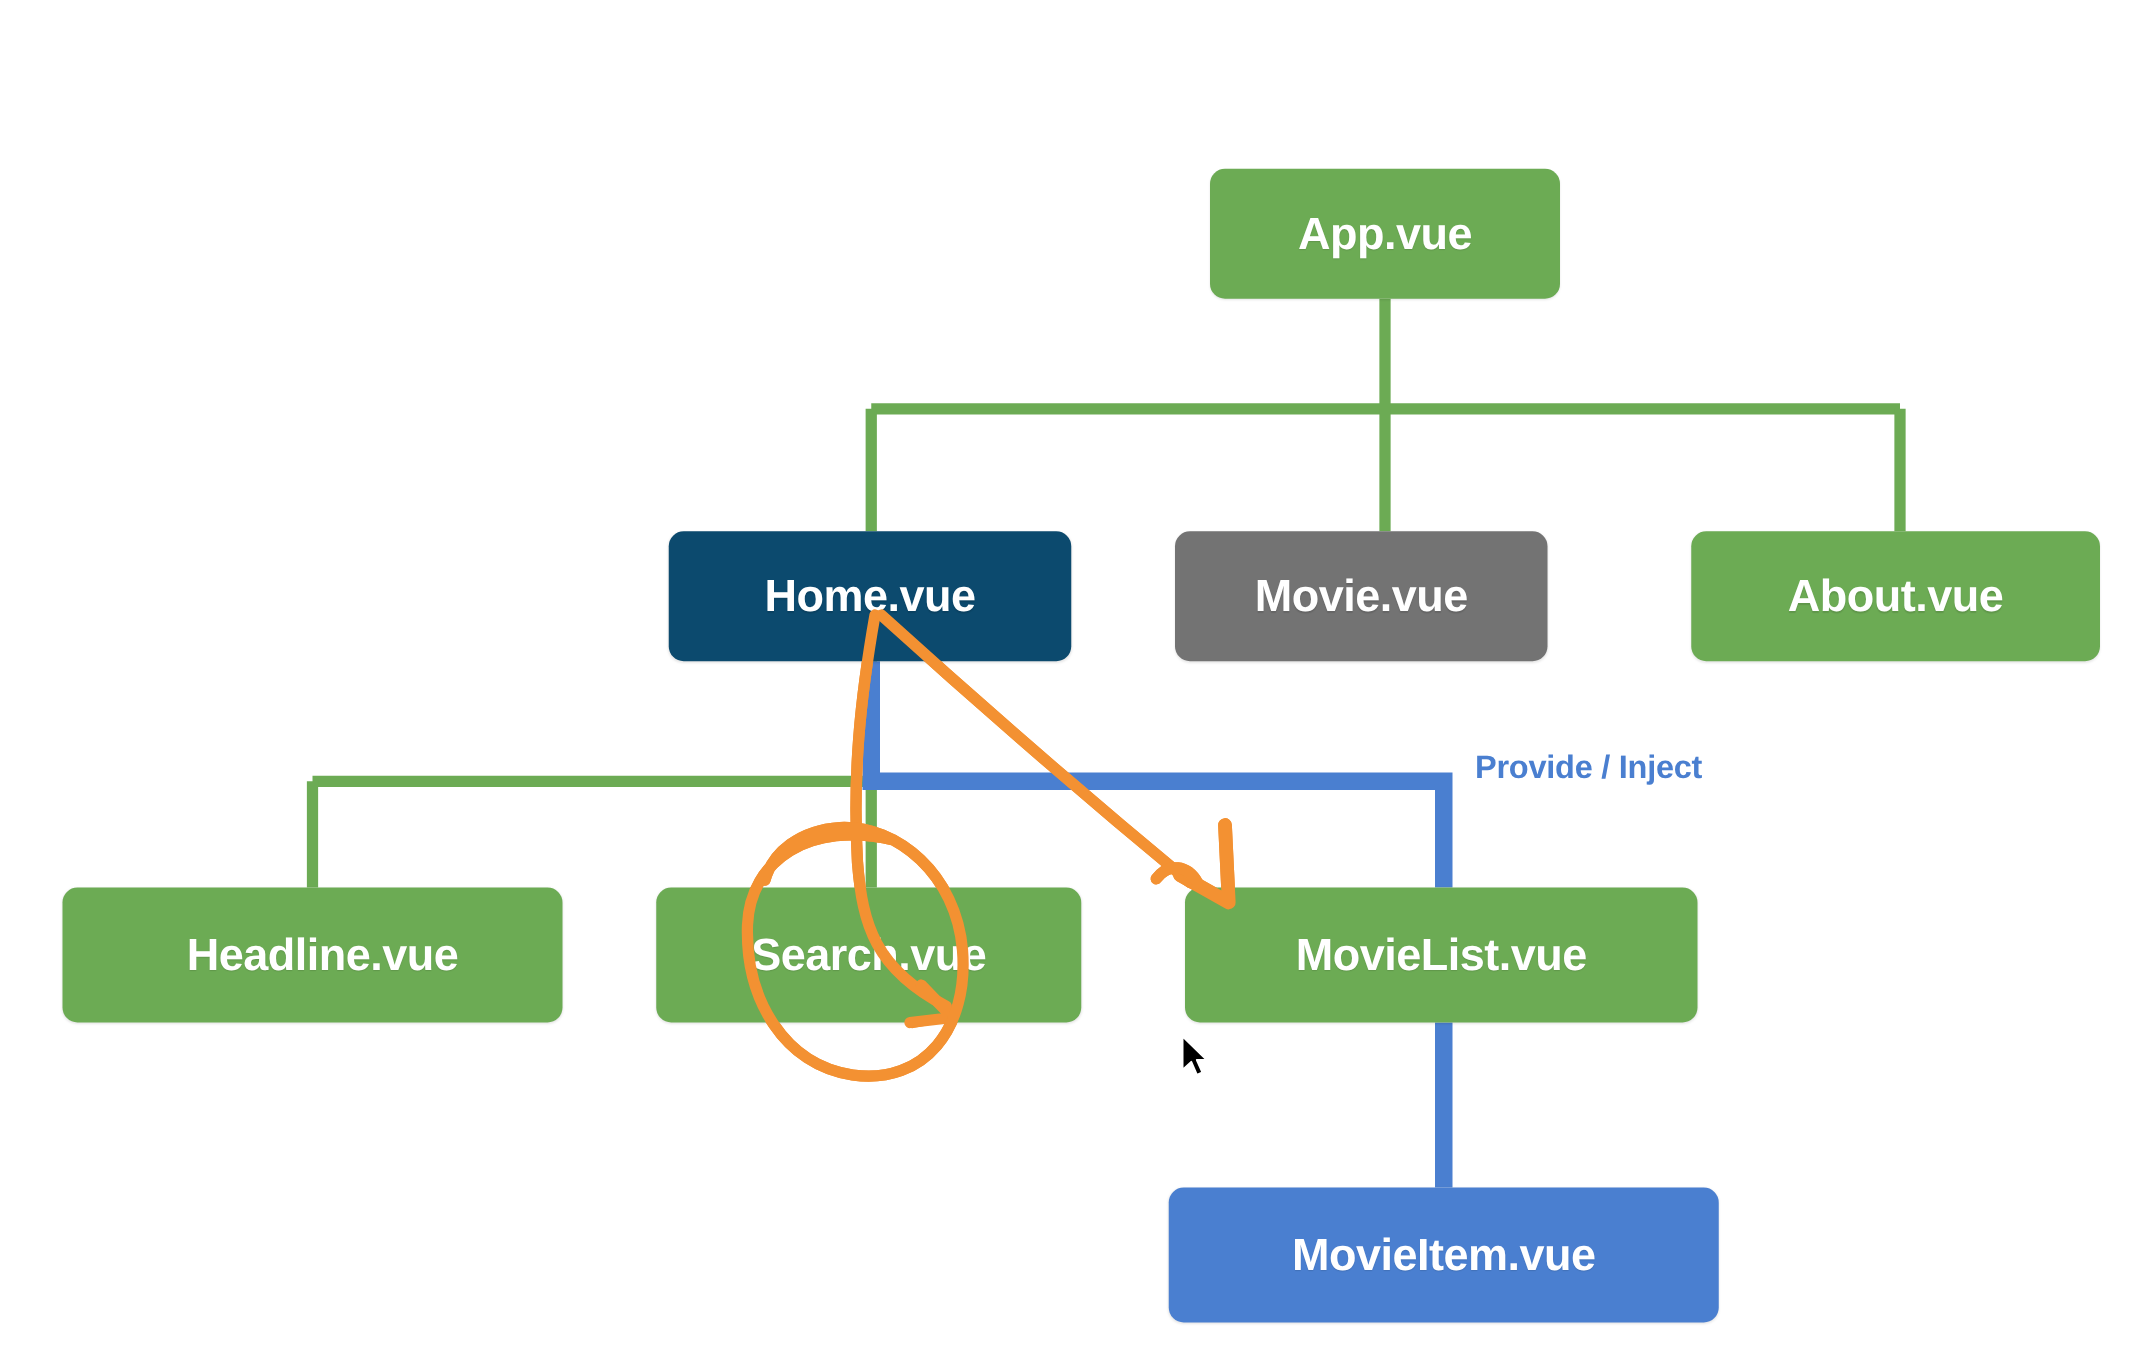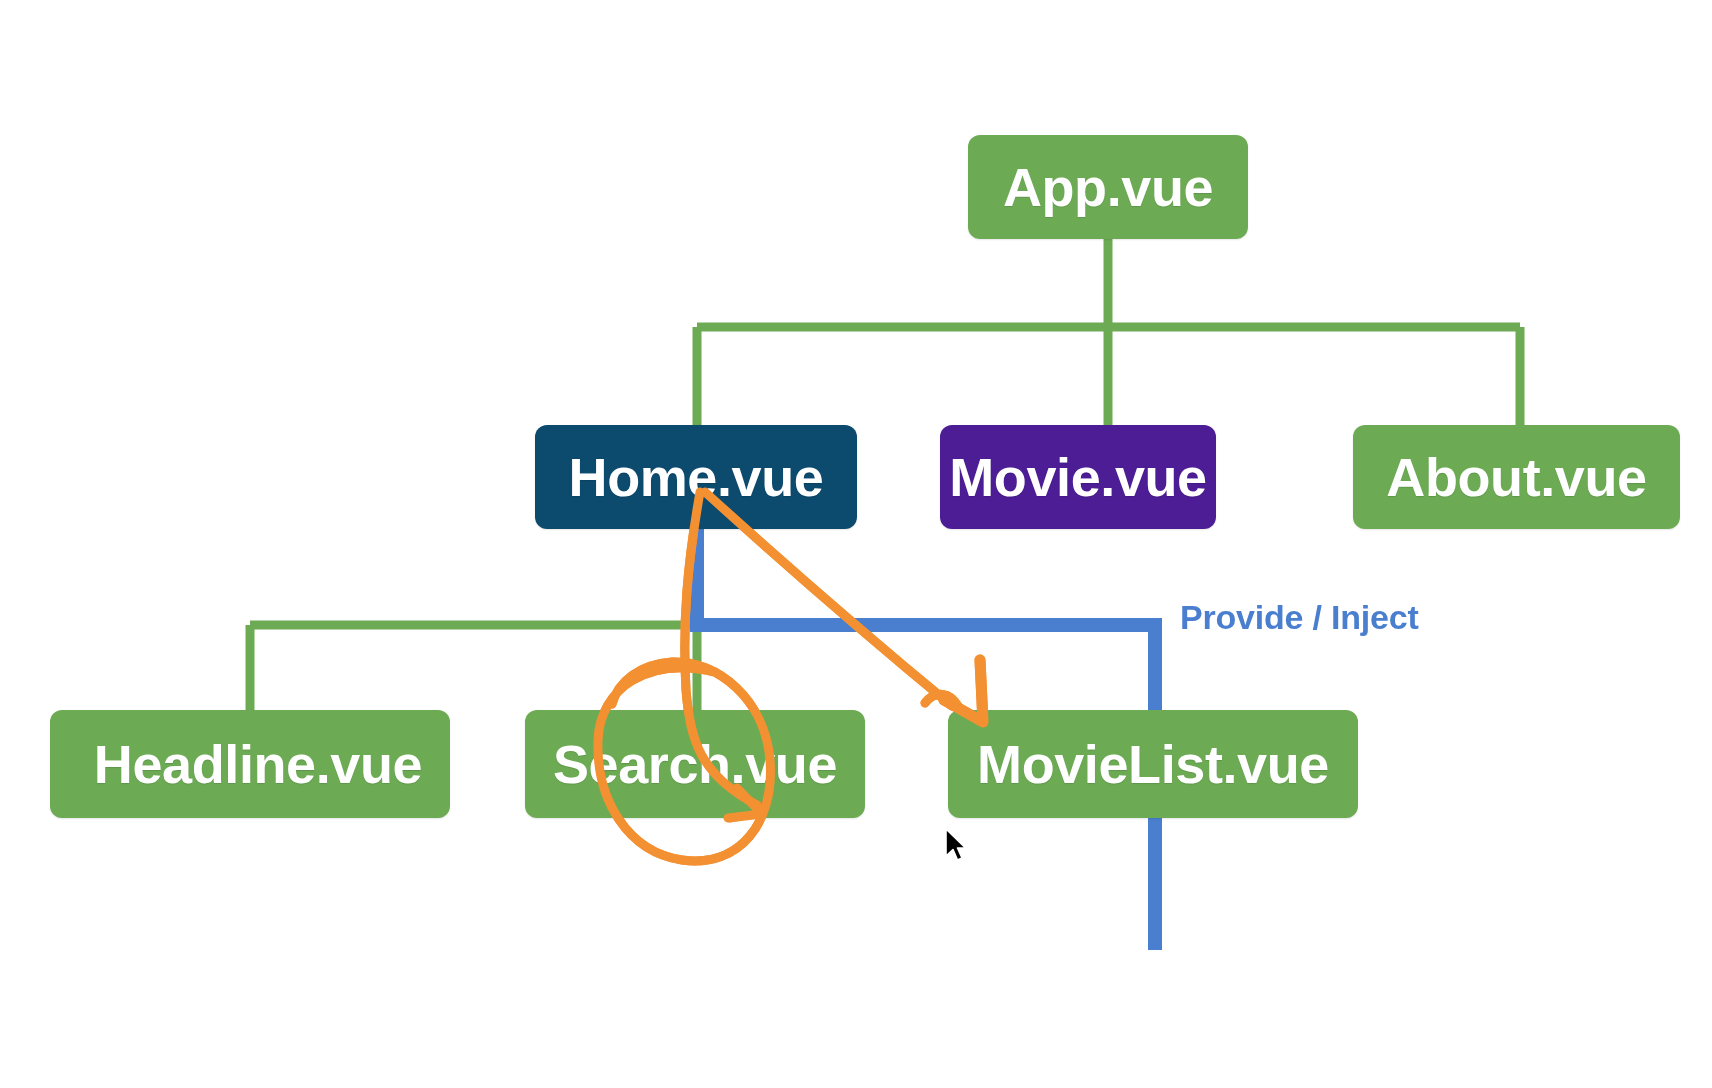--- a/index.html
+++ b/index.html
@@ -31,30 +31,30 @@
     align-items: center;
     justify-content: center;
     border-radius: 12px;
     box-sizing: border-box;
     box-shadow: 0 1px 2px rgba(0,0,0,0.10);
   }
   .node-label {
     color: #ffffff;
     font-family: "Liberation Sans", sans-serif;
     font-weight: bold;
-    font-size: 54px;
+    font-size: 36px;
     letter-spacing: -0.4px;
     white-space: nowrap;
     text-shadow: 0 1px 1px rgba(0,0,0,0.12);
   }
   .annotation-text {
     position: absolute;
     font-family: "Liberation Sans", sans-serif;
     font-weight: bold;
-    font-size: 34px;
+    font-size: 26px;
     white-space: nowrap;
     letter-spacing: -0.2px;
   }
   #mouse-cursor {
     position: absolute;
     width: 26px;
     height: 38px;
     pointer-events: none;
   }
 </style>
@@ -121,40 +121,43 @@
   </svg>
 
   <div class="node-box" style="left:968px; top:135px; width:280px; height:104px; background:#6cab54;">
     <span class="node-label">App.vue</span>
   </div>
 
   <div class="node-box" style="left:535px; top:425px; width:322px; height:104px; background:#0c4a6e;">
     <span class="node-label">Home.vue</span>
   </div>
 
-  <div class="node-box" style="left:940px; top:425px; width:276px; height:104px; background:#4c1d95;">
+  <div class="node-box" style="left:940px; top:425px; width:298px; height:104px; background:#737373;">
     <span class="node-label">Movie.vue</span>
   </div>
 
   <div class="node-box" style="left:1353px; top:425px; width:327px; height:104px; background:#6cab54;text-align:center;">
     <span class="node-label">About.vue</span>
   </div>
 
   <div class="node-box" style="left:50px; top:710px; width:400px; height:108px; background:#6cab54;padding-left:16px;">
     <span class="node-label">Headline.vue</span>
   </div>
 
   <div class="node-box" style="left:525px; top:710px; width:340px; height:108px; background:#6cab54;">
     <span class="node-label">Search.vue</span>
   </div>
 
   <div class="node-box" style="left:948px; top:710px; width:410px; height:108px; background:#6cab54;text-align:right;">
     <span class="node-label">MovieList.vue</span>
   </div>
 
+  <div class="node-box" style="left:935px; top:950px; width:440px; height:108px; background:#4a7fd0;">
+    <span class="node-label">MovieItem.vue</span>
+  </div>
 
   <svg id="overlay-svg" style="position:absolute;left:0;top:0;width:1712px;height:1088px;pointer-events:none;" viewBox="0 0 1712 1088" xmlns="http://www.w3.org/2000/svg">
     <g>
       <path d="M700,492 C688,560 682,620 686,690 C690,740 700,775 757,805" stroke="#f39132" stroke-width="9" fill="none" stroke-linecap="round"></path>
       <path d="M737,788 L762,814 L728,818" stroke="#f39132" stroke-width="9" fill="none" stroke-linecap="round" stroke-linejoin="round"></path>
     </g>
     <g>
       <path d="M715,672 C648,656 600,688 598,740
                C596,800 628,852 682,860
                C740,868 775,822 770,760

